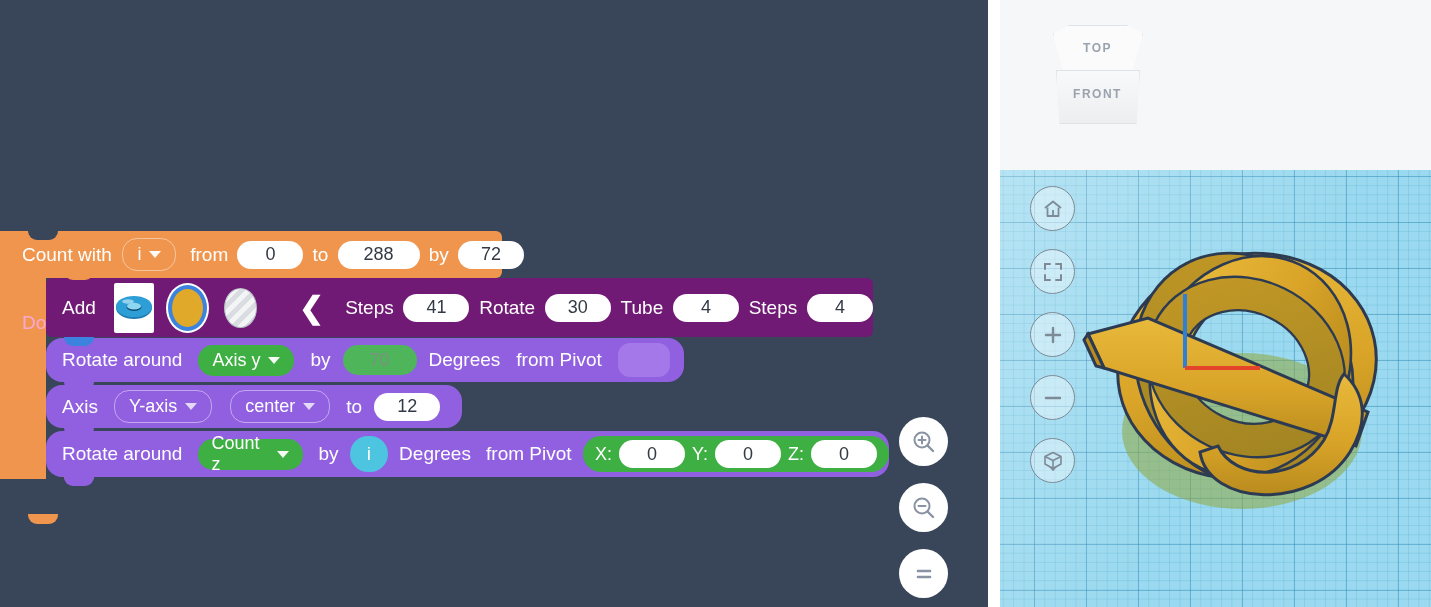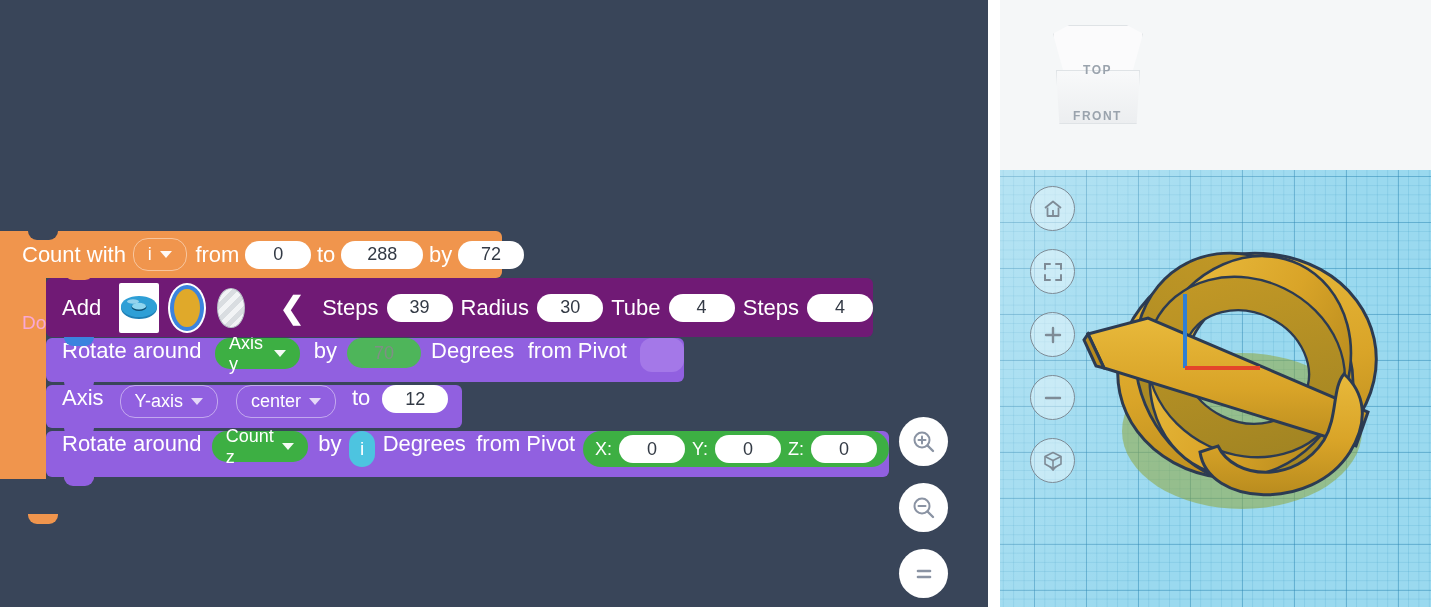--- a/index.html
+++ b/index.html
@@ -37,42 +37,42 @@
   .count-spine{position:absolute;left:0;top:44px;width:46px;height:204px;background:#f0954d;}
   .notch-orange-bottom{position:absolute;left:28px;top:514px;width:30px;height:10px;background:#f0954d;border-radius:0 0 9px 9px;}
   .notch-orange-top{position:absolute;left:28px;top:231px;width:30px;height:9px;background:#394559;border-radius:0 0 9px 9px;}
   .notch-inner-top{position:absolute;left:64px;top:271px;width:30px;height:9px;background:#f0954d;border-radius:0 0 9px 9px;z-index:6;}
   .notch-inner-bot{position:absolute;left:64px;top:476px;width:30px;height:9px;background:#f0954d;border-radius:0 0 9px 9px;z-index:2;}
 
   .count-row{position:absolute;left:0;top:0;height:47px;display:flex;align-items:center;gap:0;padding-left:22px;}
   .do-label{position:absolute;left:22px;top:312px;color:#f9a8d4;font-size:19px;}
 
   
-  .btxt{color:#ffffff;font-size:22px;white-space:nowrap;}
+  .btxt{color:#ffffff;font-size:19px;white-space:nowrap;}
 
   
   .numpill{background:#ffffff;color:#333a45;border-radius:14px;height:28px;min-width:40px;
     display:inline-flex;align-items:center;justify-content:center;padding:0 13px;font-size:18px;}
   .numpill.wide{min-width:56px;}
 
   
   .add-block{position:absolute;left:46px;top:278px;width:811px;height:59px;background:#701a75;border-radius:6px;z-index:5;
     display:flex;align-items:center;padding-left:16px;gap:0;}
   .add-notch{position:absolute;left:64px;top:337px;width:30px;height:9px;background:#3b83de;border-radius:0 0 9px 9px;z-index:5;}
 
   .shape-icon{width:50px;height:50px;background:#ffffff;border-radius:2px;display:flex;align-items:center;justify-content:center;margin-left:18px;}
   .swatch{width:38px;height:38px;border-radius:50%;}
   .swatch-solid{background:#e0a92a;box-shadow:0 0 0 4px #3b83de,0 0 0 6px #ffffff;}
   .swatch-hole{background:
       repeating-linear-gradient(135deg,#d9dde1 0 5px,#f2f4f6 5px 10px);
     border:1px solid #b9c0c7;}
   .chev{color:#ffffff;font-size:30px;font-weight:bold;line-height:1;}
 
   
-  .p-block{position:absolute;background:#9160e0;border-radius:6px;z-index:4;display:flex;padding-left:16px;}
+  .p-block{position:absolute;background:#9160e0;border-radius:16px;z-index:4;display:flex;align-items:center;padding-left:16px;}
   .p-notch{position:absolute;width:30px;height:9px;background:#9160e0;border-radius:0 0 9px 9px;z-index:4;}
 
   #rot1{left:46px;top:338px;width:622px;height:44px;}
   #rot1-notch{left:64px;top:382px;}
   #move{left:46px;top:385px;width:400px;height:43px;}
   #move-notch{left:64px;top:428px;}
   #rot2{left:46px;top:431px;width:827px;height:46px;}
   #rot2-notch{left:64px;top:477px;}
 
   
@@ -105,21 +105,21 @@
   .vp-top{position:absolute;left:0;top:0;width:431px;height:170px;background:#f5f7f8;}
 
   
   .viewcube{position:absolute;left:50px;top:25px;width:95px;height:100px;}
   .vc-top{position:absolute;left:3px;top:0;width:88px;height:46px;background:#fbfbfc;
     border:1px solid #dfe3e6;
     clip-path:polygon(12% 100%, 0% 18%, 18% 0%, 82% 0%, 100% 18%, 88% 100%);}
   .vc-front{position:absolute;left:6px;top:45px;width:82px;height:52px;
     background:linear-gradient(180deg,#f8f9fa,#eceef0);border:1px solid #dfe3e6;
     clip-path:polygon(0% 0%, 100% 0%, 96% 100%, 4% 100%);}
-  .vc-label{position:absolute;width:100%;text-align:center;color:#9aa3ad;font-size:12px;font-weight:bold;letter-spacing:1.5px;margin-top:22px;}
+  .vc-label{position:absolute;width:100%;text-align:center;color:#9aa3ad;font-size:12px;font-weight:bold;letter-spacing:1.5px;}
   #vc-top-label{top:16px;}
   #vc-front-label{top:62px;}
 
   
   .plane{position:absolute;left:0;top:170px;width:431px;height:437px;
     background-color:#9ad9ef;
     background-image:
       linear-gradient(to right, rgba(40,130,175,.40) 1px, transparent 1px),
       linear-gradient(to bottom, rgba(40,130,175,.40) 1px, transparent 1px),
       linear-gradient(to right, rgba(70,160,200,.22) 1px, transparent 1px),
@@ -197,23 +197,23 @@
         <span class="gap22"></span>
         <span class="swatch swatch-solid"></span>
         <span class="gap26"></span>
         <span class="swatch swatch-hole"></span>
         <span class="gap26"></span>
           <span class="gap26"></span>
         <span class="chev">❮</span>
         <span class="gap26"></span>
         <span class="btxt">Steps</span>
         <span class="gap12"></span>
-        <span class="numpill">39</span>
-        <span class="gap12"></span>
-        <span class="btxt">Radius</span>
+        <span class="numpill">41</span>
+        <span class="gap12"></span>
+        <span class="btxt">Rotate</span>
         <span class="gap12"></span>
         <span class="numpill">30</span>
         <span class="gap12"></span>
         <span class="btxt">Tube</span>
         <span class="gap12"></span>
         <span class="numpill">4</span>
         <span class="gap12"></span>
         <span class="btxt">Steps</span>
         <span class="gap12"></span>
         <span class="numpill">4</span>

